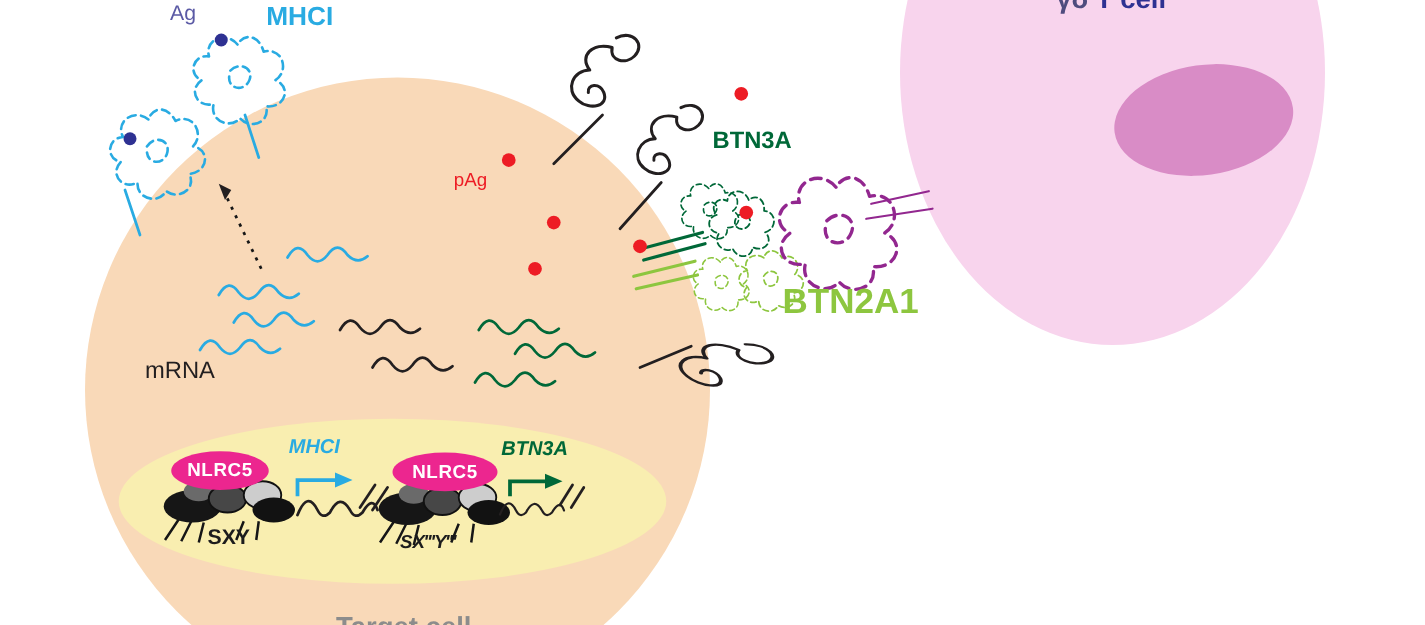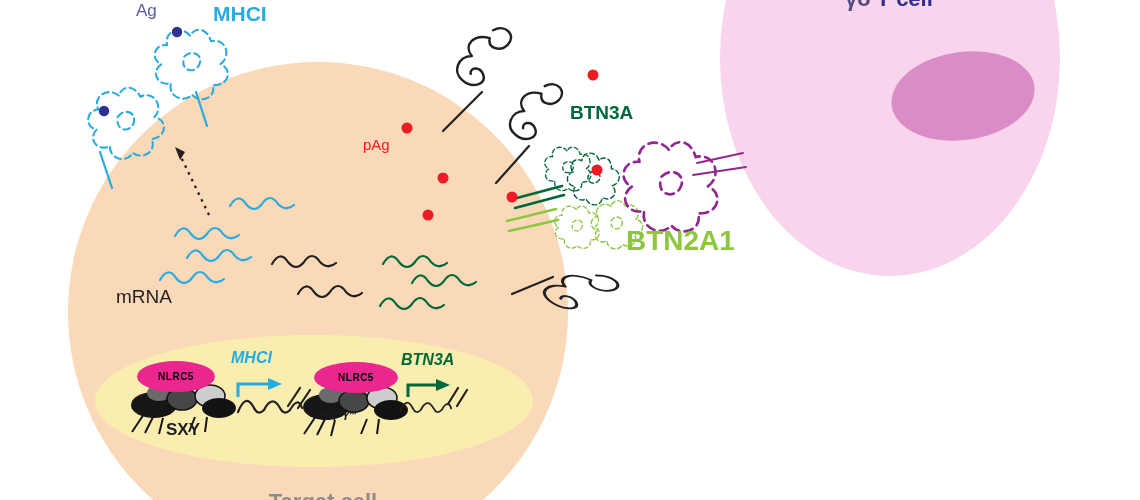--- a/index.html
+++ b/index.html
@@ -41,28 +41,28 @@
   .lbl-mhci{left:213px;top:2px;font-size:21px;font-weight:bold;color:var(--mhci-blue);}
   .lbl-pag{left:363px;top:137px;font-size:15px;color:var(--pag-red);}
   .lbl-btn3a{left:570px;top:103px;font-size:19px;font-weight:bold;color:var(--btn3a-green);}
   .lbl-tcr{left:645px;top:66px;width:104px;text-align:center;font-size:19px;font-weight:bold;
            color:var(--tcr-label-slate);line-height:1.2;}
   .lbl-signal{left:744px;top:97px;width:140px;text-align:center;font-size:16.5px;
               color:var(--signal-purple);white-space:pre-line;line-height:1.75;}
   .lbl-btn2a1{left:626px;top:226px;font-size:28px;font-weight:bold;color:var(--btn2a1-green);}
   .lbl-mrna{left:93px;top:287px;font-size:19px;color:var(--ink-black);margin-left:23px;}
   .nlrc5{position:absolute;border-radius:50%;background:var(--nlrc5-magenta);
-         display:flex;align-items:center;justify-content:center;color:#000000;
-         font-weight:bold;font-size:10px;letter-spacing:.5px;}
+         display:flex;align-items:center;justify-content:center;color:#ffffff;
+         font-weight:bold;font-size:15px;letter-spacing:.5px;}
   .nlrc5-a{left:137px;top:361px;width:78px;height:31px;}
   .nlrc5-b{left:314px;top:362px;width:84px;height:31px;}
   .lbl-gene-mhci{left:231px;top:349px;font-size:16px;font-weight:bold;font-style:italic;color:var(--mhci-blue);}
   .lbl-gene-btn3a{left:401px;top:351px;font-size:16px;font-weight:bold;font-style:italic;color:var(--btn3a-green);}
   .lbl-sxy{left:166px;top:421px;font-size:17px;font-weight:bold;color:#1c1c1c;}
-  .lbl-sxy2{left:320px;top:410px;font-size:12px;font-weight:bold;font-style:italic;color:#1c1c1c;}
+  .lbl-sxy2{left:320px;top:426px;font-size:15px;font-weight:bold;font-style:italic;color:#1c1c1c;}
   .lbl-gdt{left:845px;top:-13px;font-size:22px;font-weight:bold;}
   .lbl-gdt .pfx{color:var(--tcr-label-slate);margin-right:6px;}
   .lbl-gdt .main{color:var(--antigen-navy);}
   .lbl-target{left:228px;top:490px;width:190px;text-align:center;font-size:22px;
               font-weight:bold;color:var(--target-label-gray);}
 </style>
 </head>
 <body>
 
 <div id="canvas">

